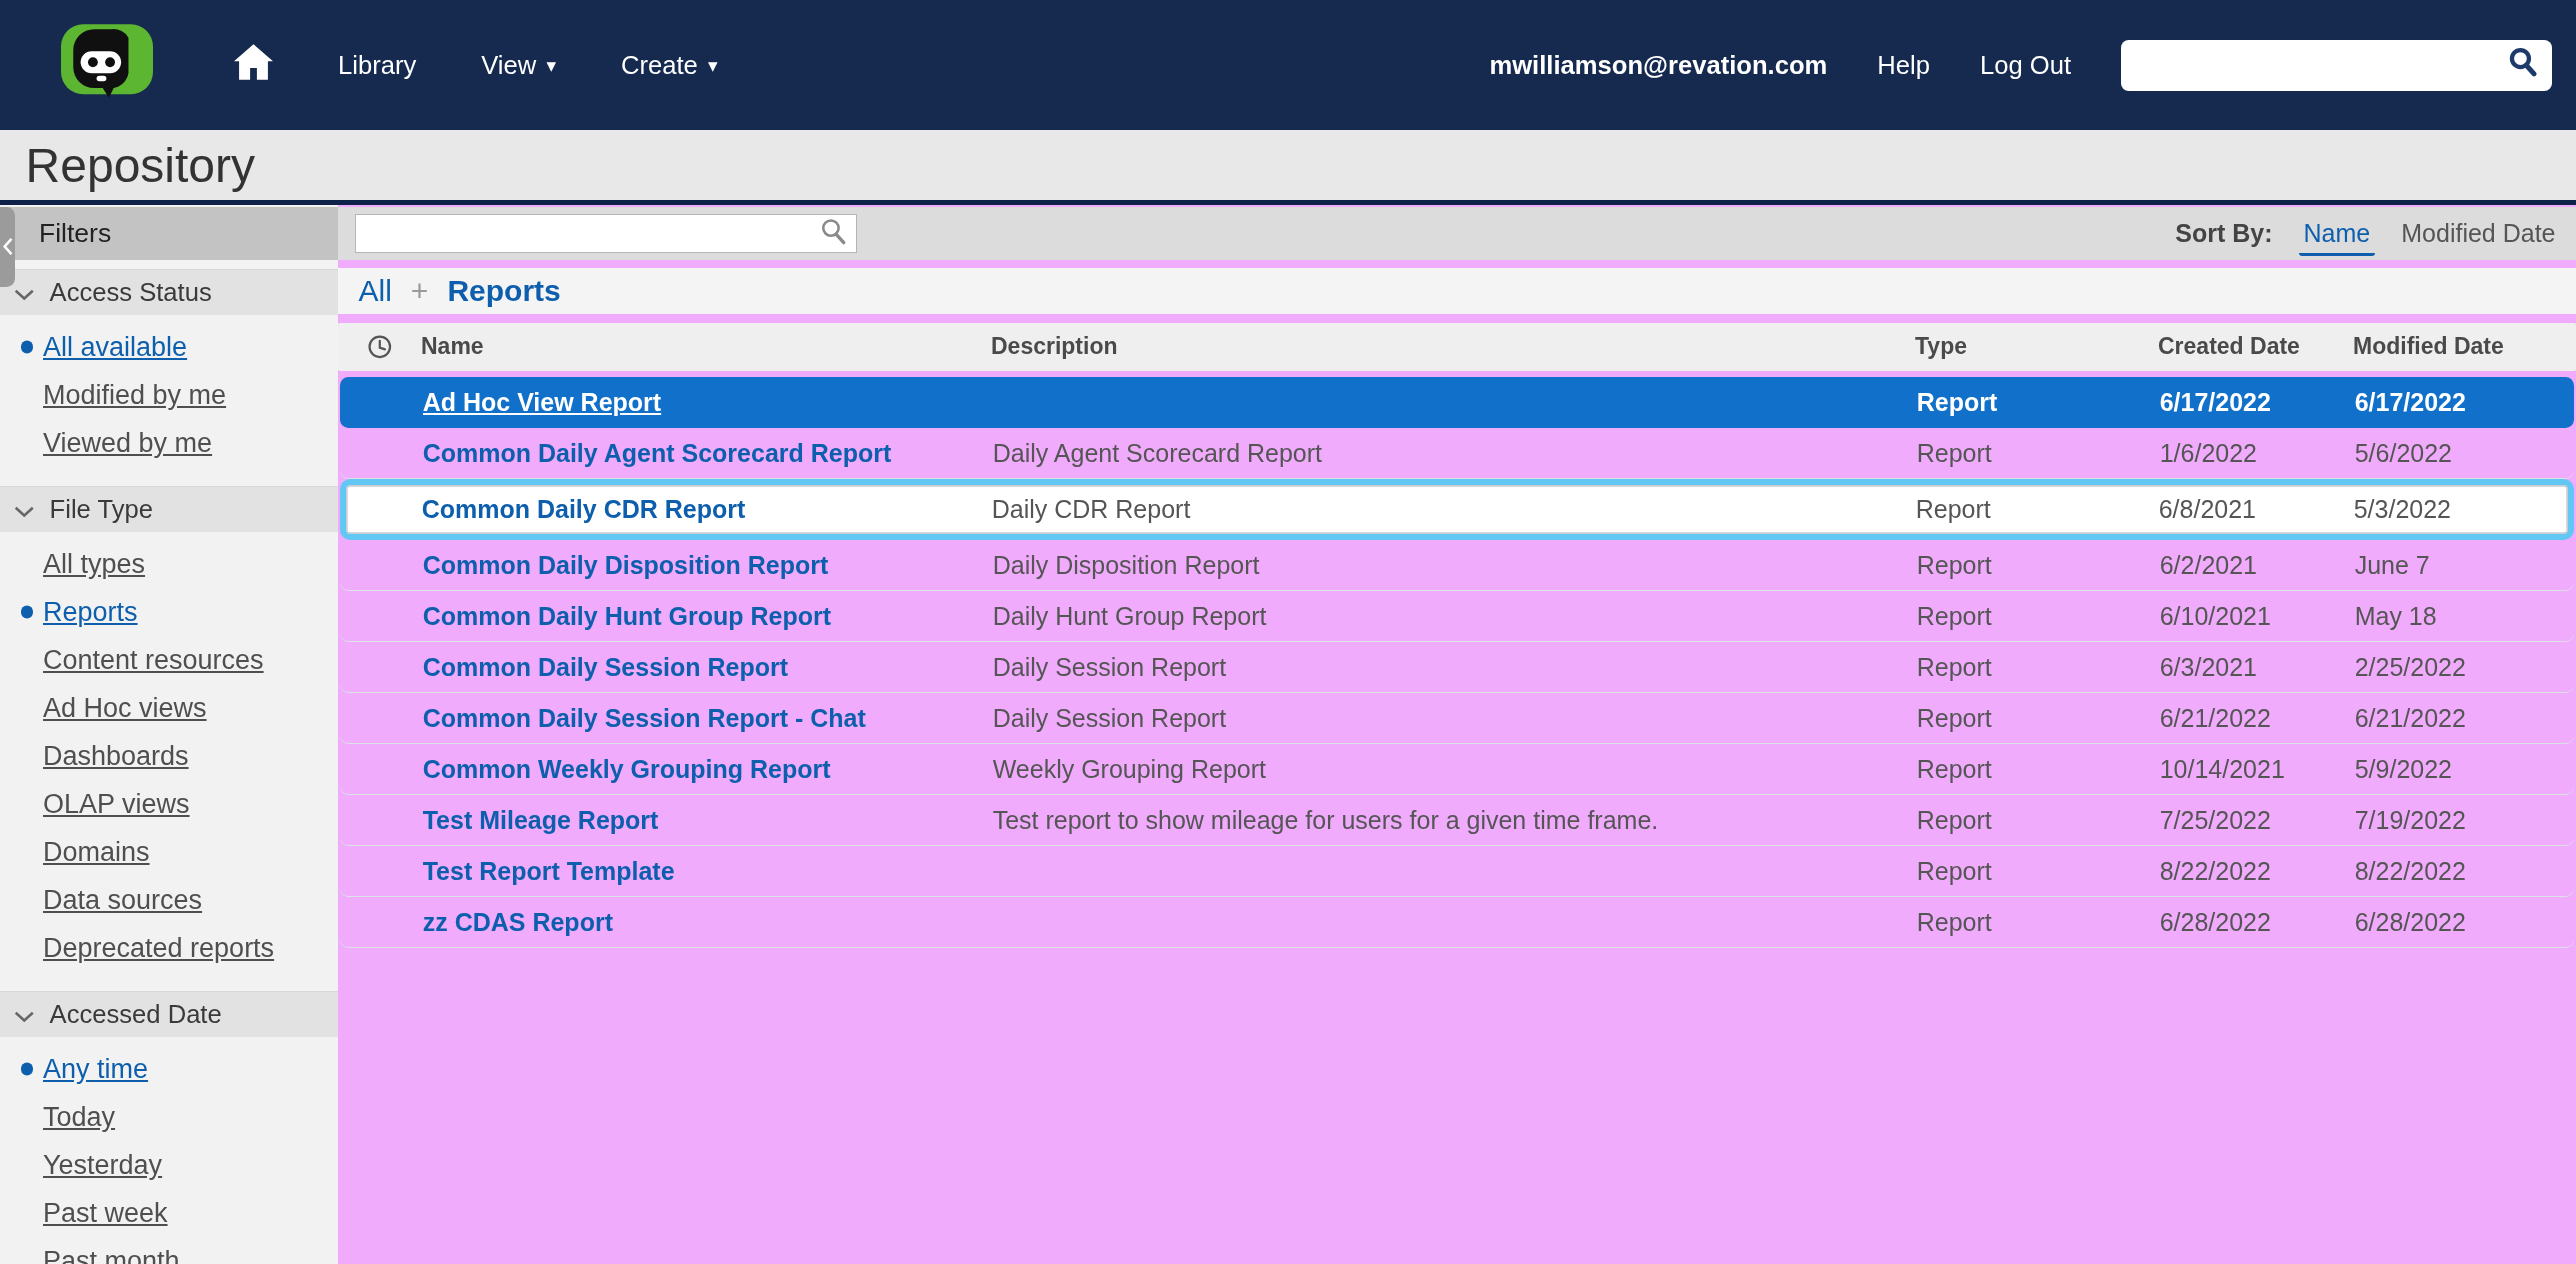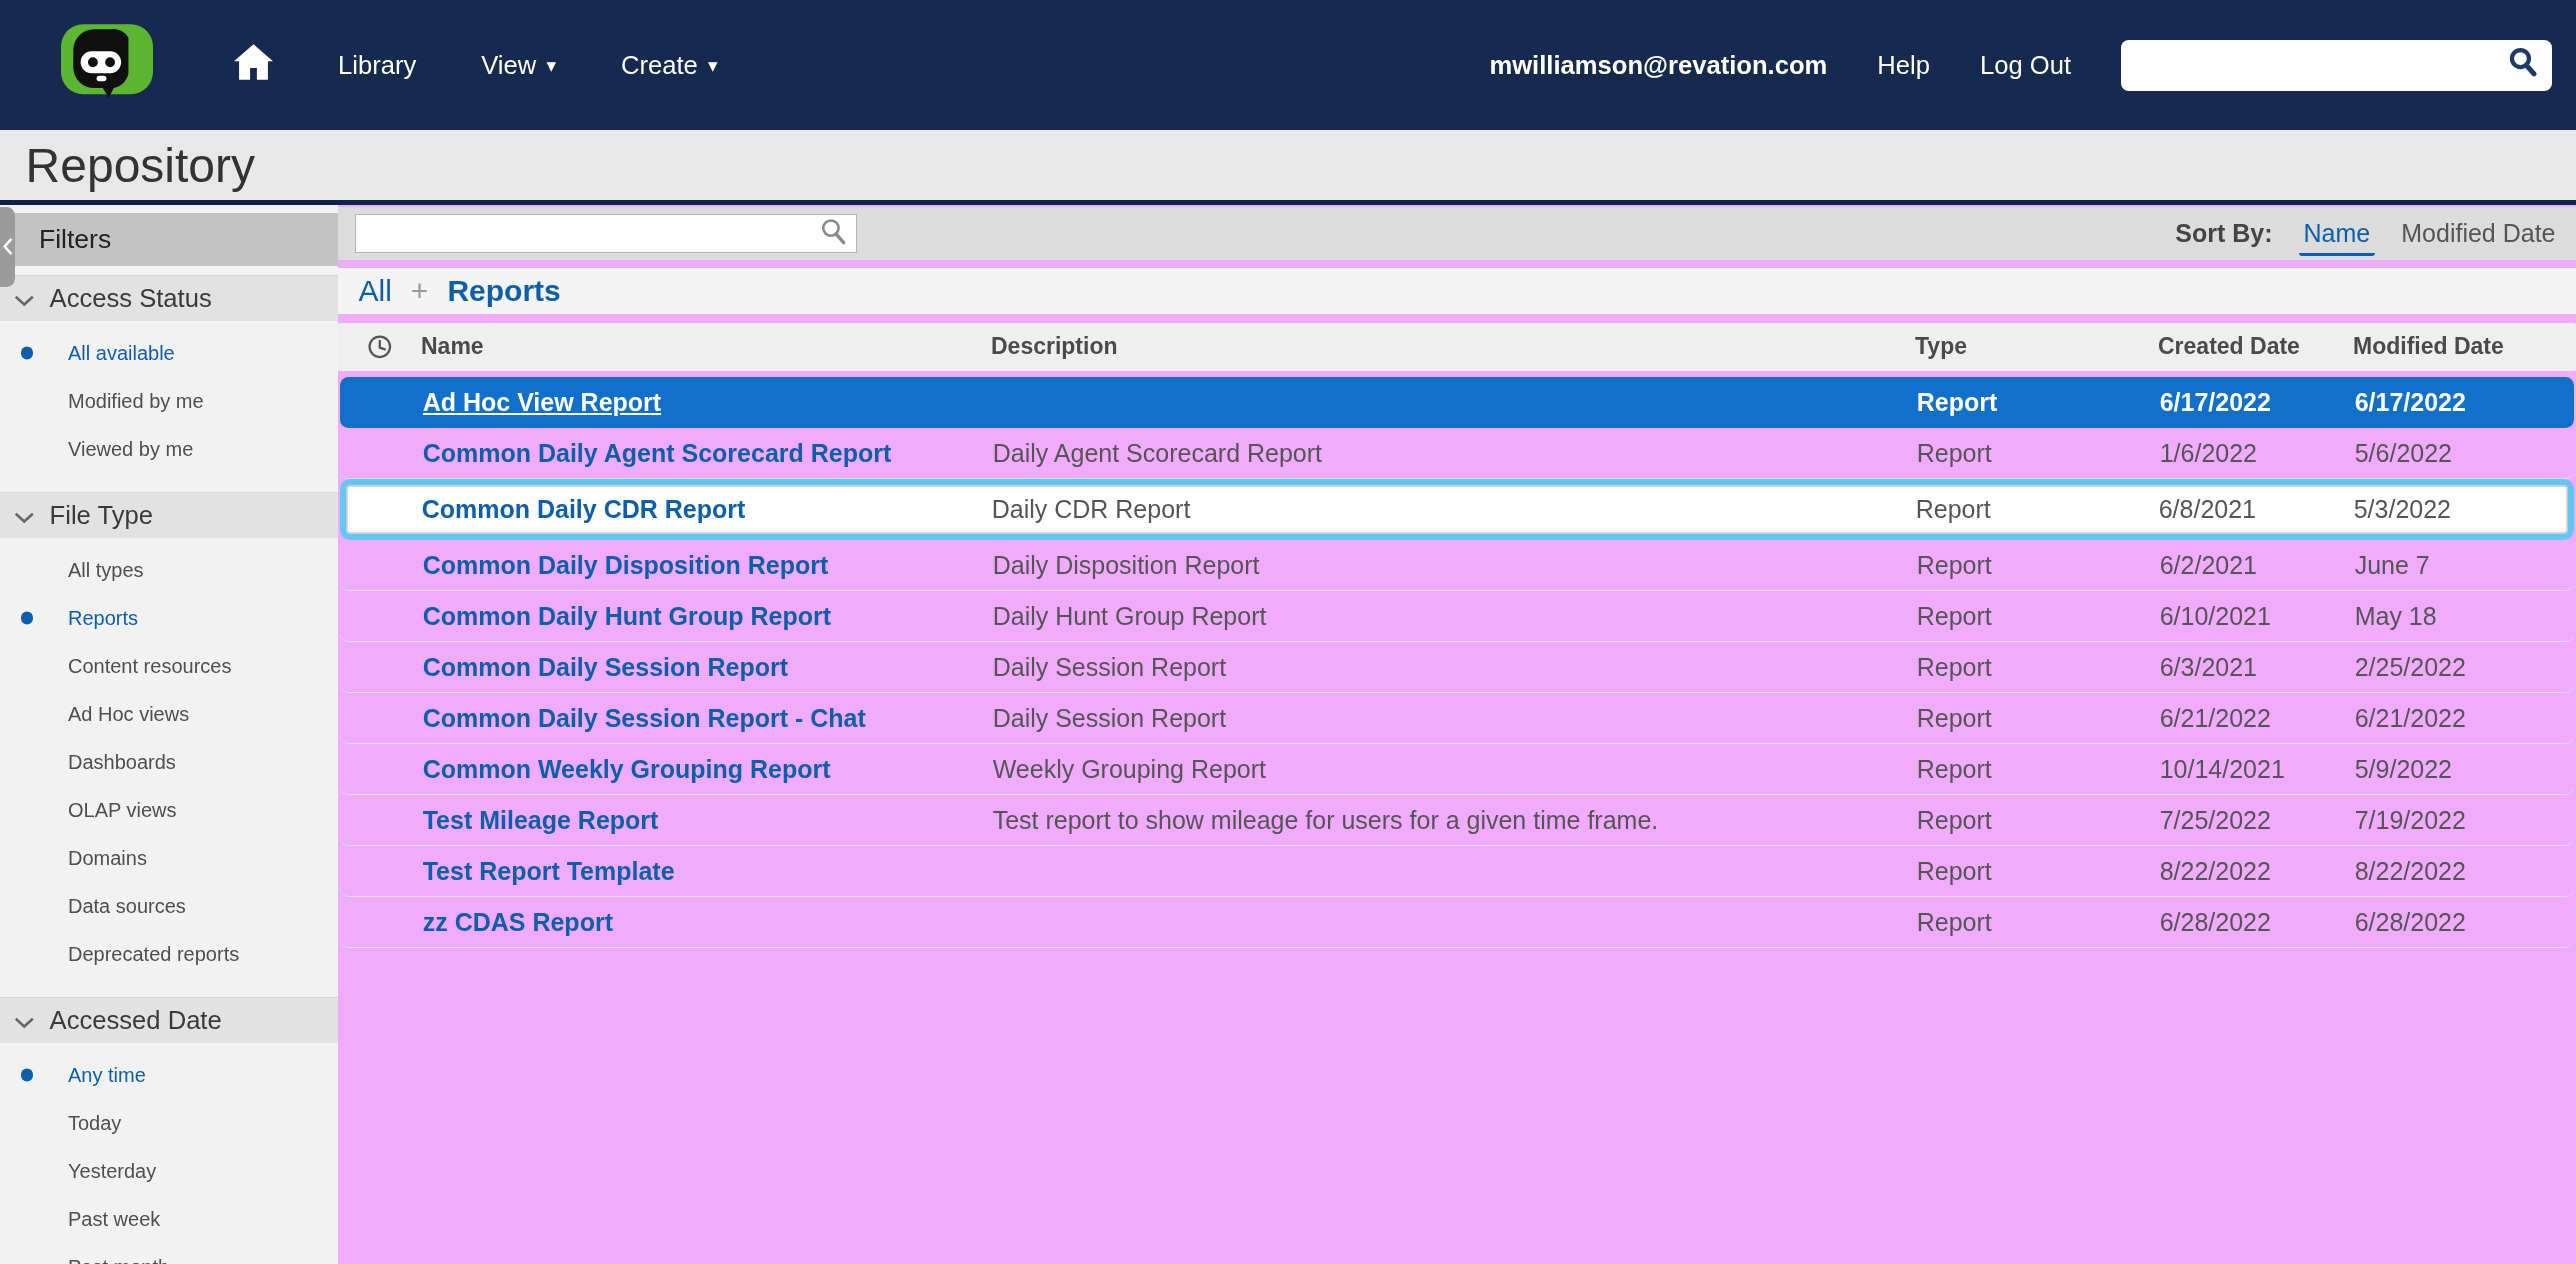--- a/index.html
+++ b/index.html
@@ -24,32 +24,32 @@
 
   
   .title-band { height:75px; background:#e8e8e8; display:flex; align-items:center;
                 padding-left:25.6px; font-size:48px; color:#333; border-bottom:5.1px solid #0d2149; }
 
   
   .content { display:flex; height:1065px; }
 
   
   .sidebar { width:338px; flex-shrink:0; background:#f2f2f2; position:relative; }
-  .filters-header { margin-top:8px; height:53px; background:#c3c3c3; display:flex;
+  .filters-header { margin-top:2px; height:53px; background:#c3c3c3; display:flex;
                     align-items:center; padding-left:39px; font-size:26.5px; color:#222; }
   .collapse-tab { position:absolute; left:0; top:1.7px; width:15.4px; height:80px; background:#9b9b9b;
                   border-radius:0 8.5px 8.5px 0; display:flex; align-items:center; justify-content:center;
                   color:#fff; font-size:22px; cursor:pointer; z-index:2; }
   .section-header { height:46px; background:#e2e2e2; border-top:0.9px solid #d6d6d6;
                     display:flex; align-items:center; gap:15.4px; padding-left:13.7px;
                     font-size:25.6px; color:#3a3a3a; margin-top:8.5px; cursor:pointer; }
   .section-header:first-of-type { margin-top:6.8px; }
   .section-items { padding:8.5px 0 10.2px; }
-  .side-item { height:48px; display:flex; align-items:center; padding-left:68px;
-               font-size:20px; color:#4f4f4f; position:relative; cursor:pointer; }
+  .side-item { height:48px; display:flex; align-items:center; padding-left:43px;
+               font-size:27px; color:#4f4f4f; position:relative; cursor:pointer;text-decoration:underline; }
   .side-item.selected { color:#0d5fad; }
   .side-item.selected::before { content:""; position:absolute; left:20.5px; top:50%;
                transform:translateY(-50%); width:12.8px; height:12.8px; border-radius:50%; background:#0d5fad; }
 
   
   .main { flex:1; min-width:0; display:flex; flex-direction:column; background:#f0abfc; }
   .toolbar { margin-top:1.7px; height:53px; background:#dcdcdc; display:flex; align-items:center; }
   .main-search { margin-left:17px; width:502px; height:39px; background:#fff;
                  border:1.7px solid #b5b5b5; display:flex; align-items:center; padding:0 8.5px 0 10.2px; }
   .main-search input { flex:1; border:none; outline:none; font-size:23px; background:transparent;

